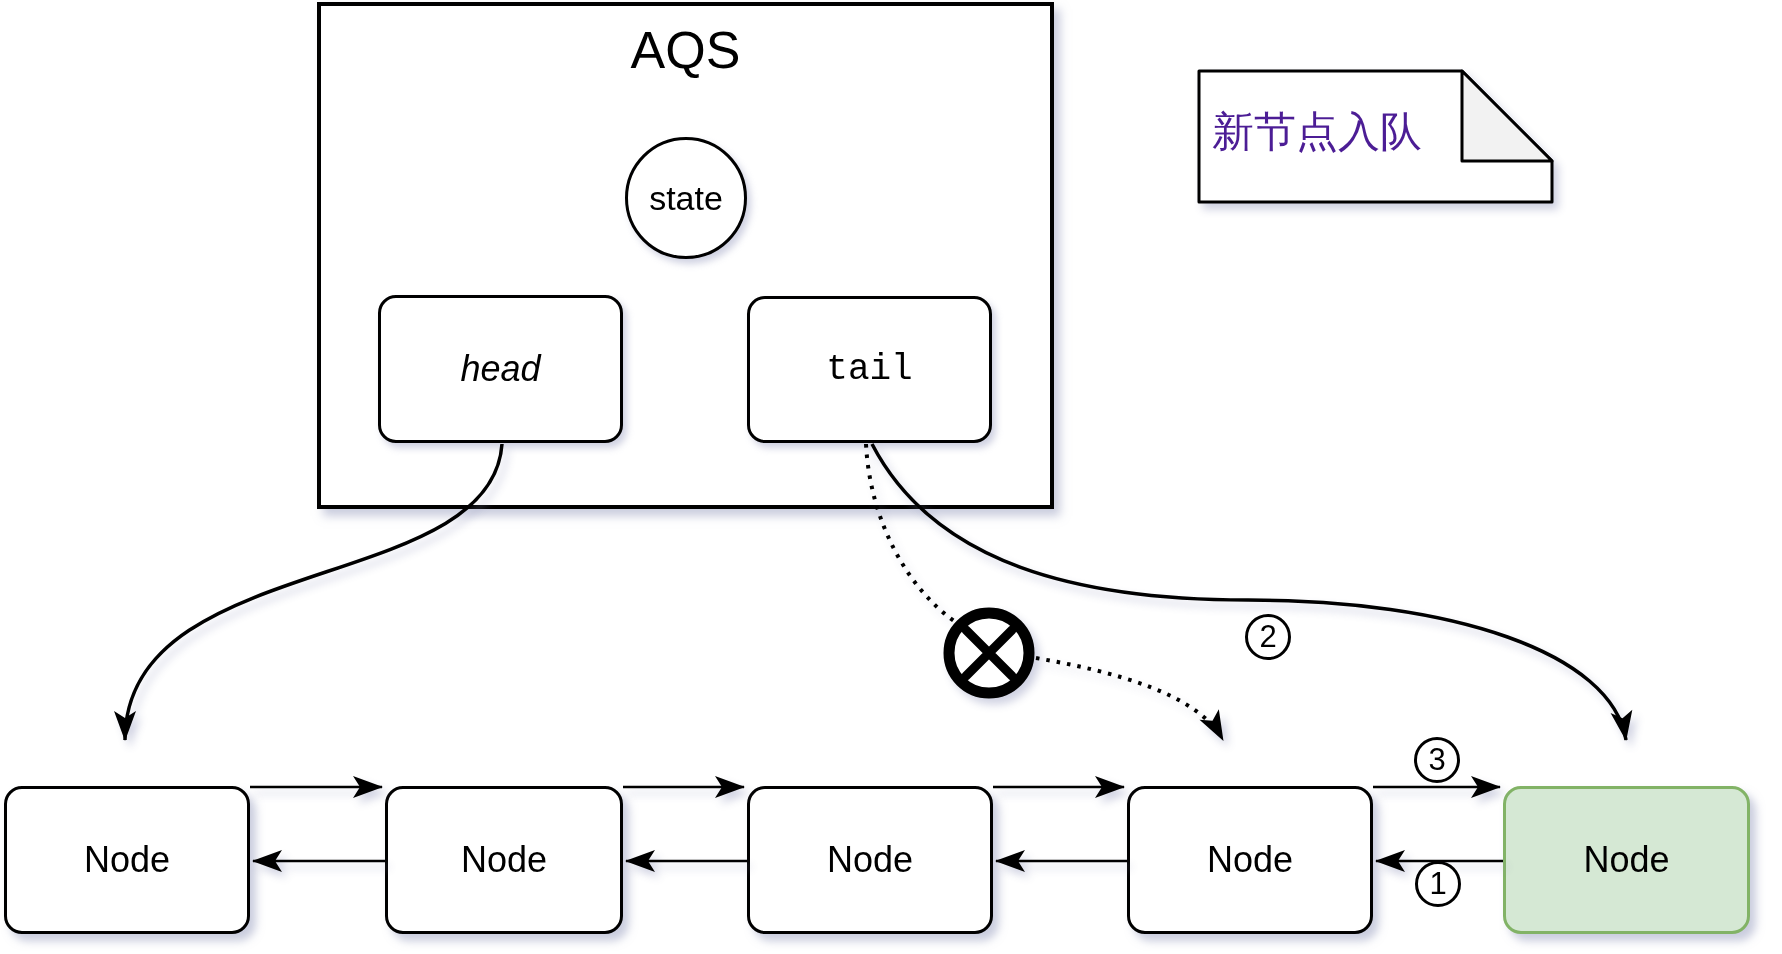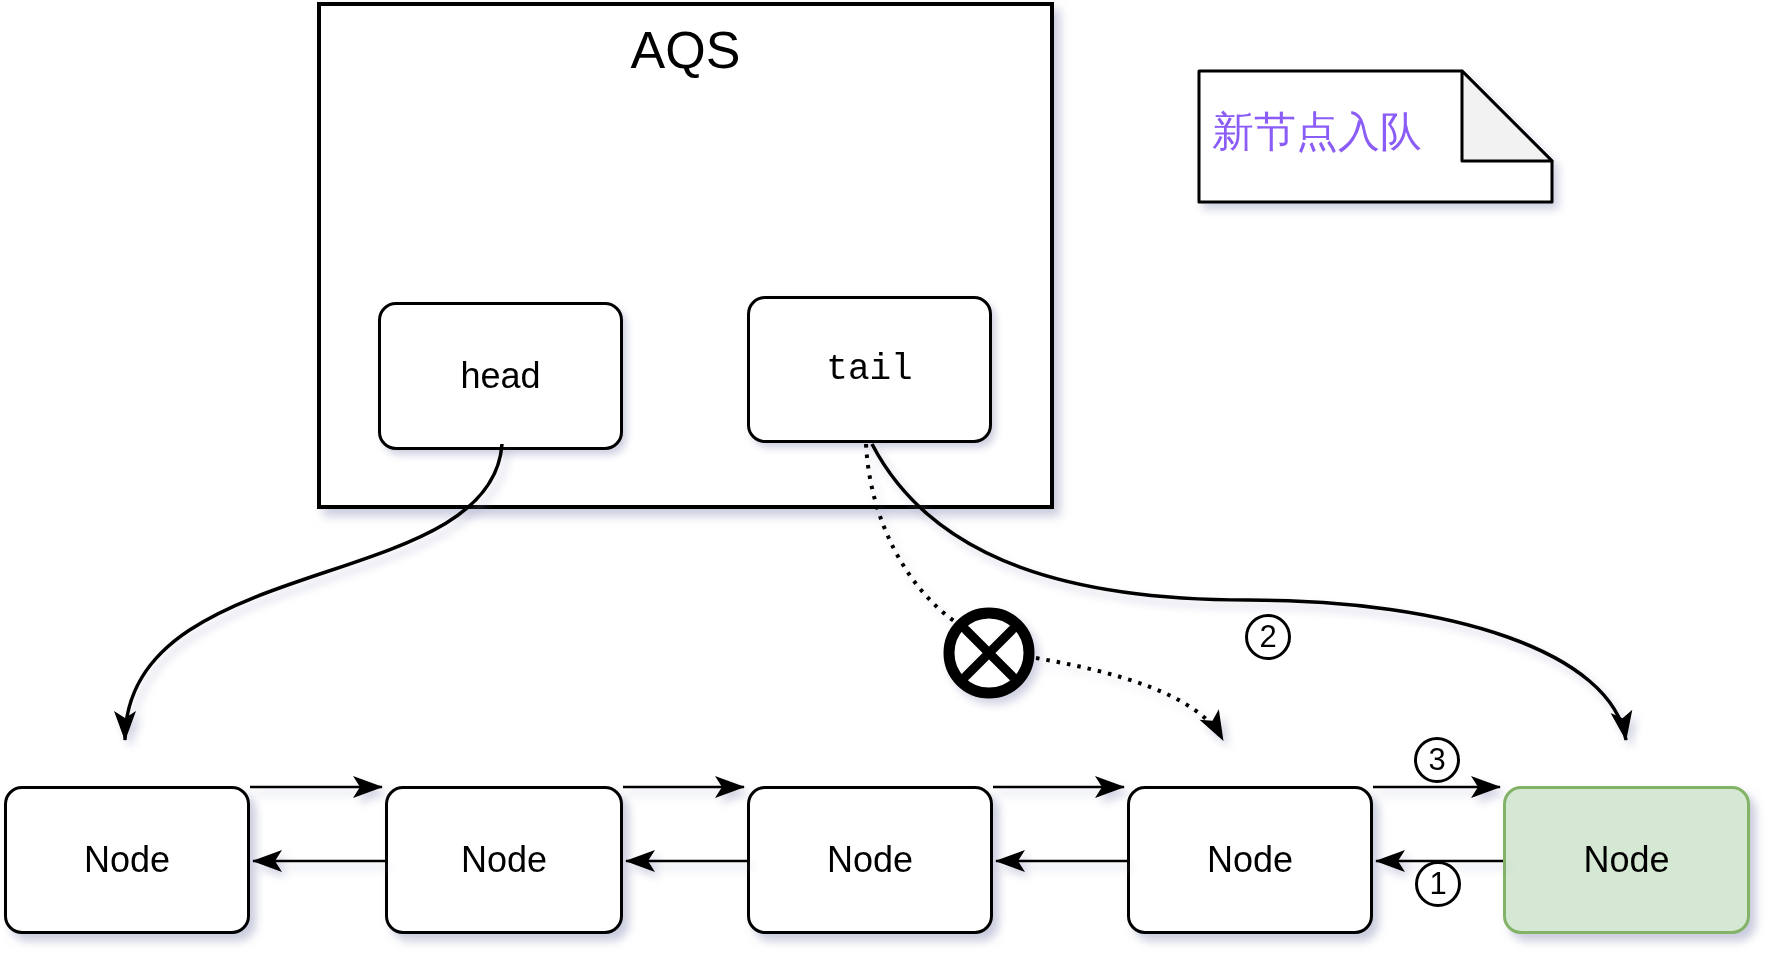--- a/index.html
+++ b/index.html
@@ -50,21 +50,21 @@
     z-index: 2;
     box-shadow: 4px 5px 7px rgba(150,155,190,0.45);
   }
   .field-box {
     width: 245px; height: 148px;
     border-radius: 18px;
     font-size: 36px;
     z-index: 2;
     box-shadow: 4px 5px 7px rgba(150,155,190,0.45);
   }
-  .head-box { left: 378px; top: 302px; }
+  .head-box { left: 378px; top: 295px; font-style: italic; }
   .tail-box { left: 747px; top: 296px; height: 147px; font-family: Liberation Mono, monospace; }
   .node-box {
     top: 786px; height: 148px;
     border-radius: 18px;
     font-size: 36px;
     z-index: 2;
     justify-content: center;
   }
   .node-1 { left: 4px;    width: 246px; }
   .node-2 { left: 385px;  width: 238px; }
@@ -73,21 +73,21 @@
   .node-5 {
     left: 1503px; width: 247px;
     background: #d5e8d4;
     border-color: #82b366;
   }
   
   .note-text {
     position: absolute;
     left: 1212px; top: 104px;
     font-size: 42px;
-    color: #8b5cf6;
+    color: #4c1d95;
     z-index: 10;
     white-space: nowrap;
     text-align: center;
   }
   
   .badge {
     position: absolute;
     width: 46px; height: 46px;
     box-sizing: border-box;
     border: 3px solid #000;
@@ -114,20 +114,23 @@
     filter: drop-shadow(5px 6px 4px rgba(150,155,190,0.45));
   }
 </style>
 </head>
 <body>
 
 <div class="stage">
 
   <div class="shape aqs-box"></div>
   <div class="aqs-title">AQS</div>
+  <div class="shape state-circle">
+    <span>state</span>
+  </div>
   <div class="shape field-box head-box">
     <span>head</span>
   </div>
   <div class="shape field-box tail-box">
     <span>tail</span>
   </div>
 
   <div class="shape node-box node-1">
     <span>Node</span>
   </div>

